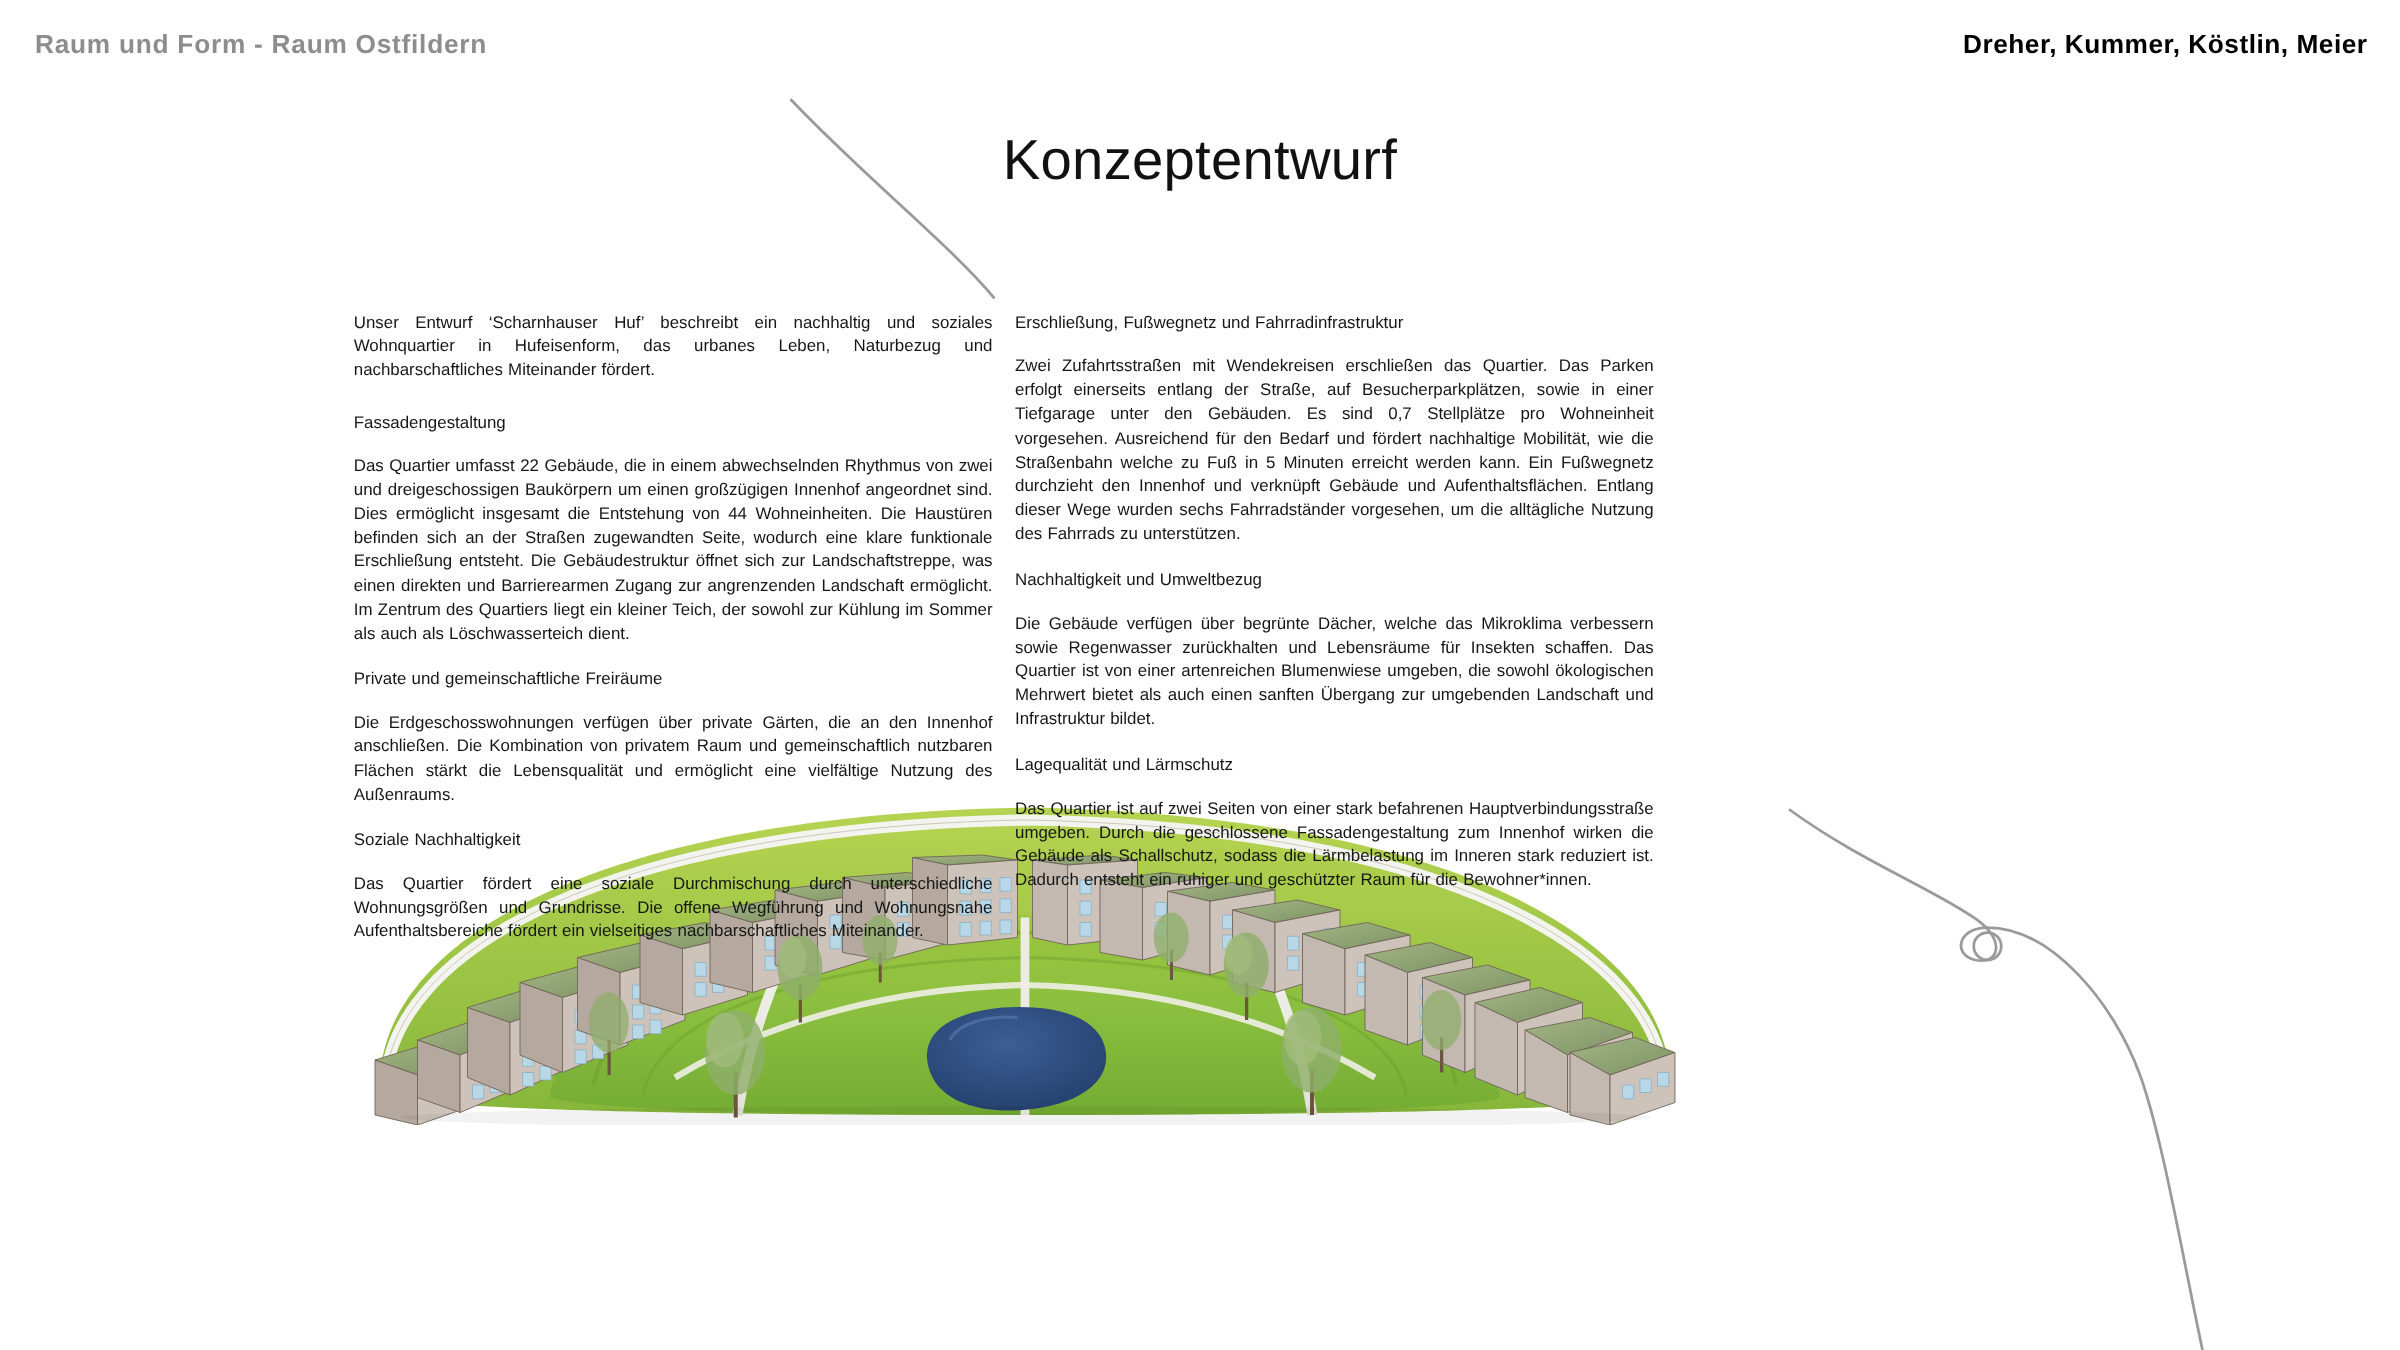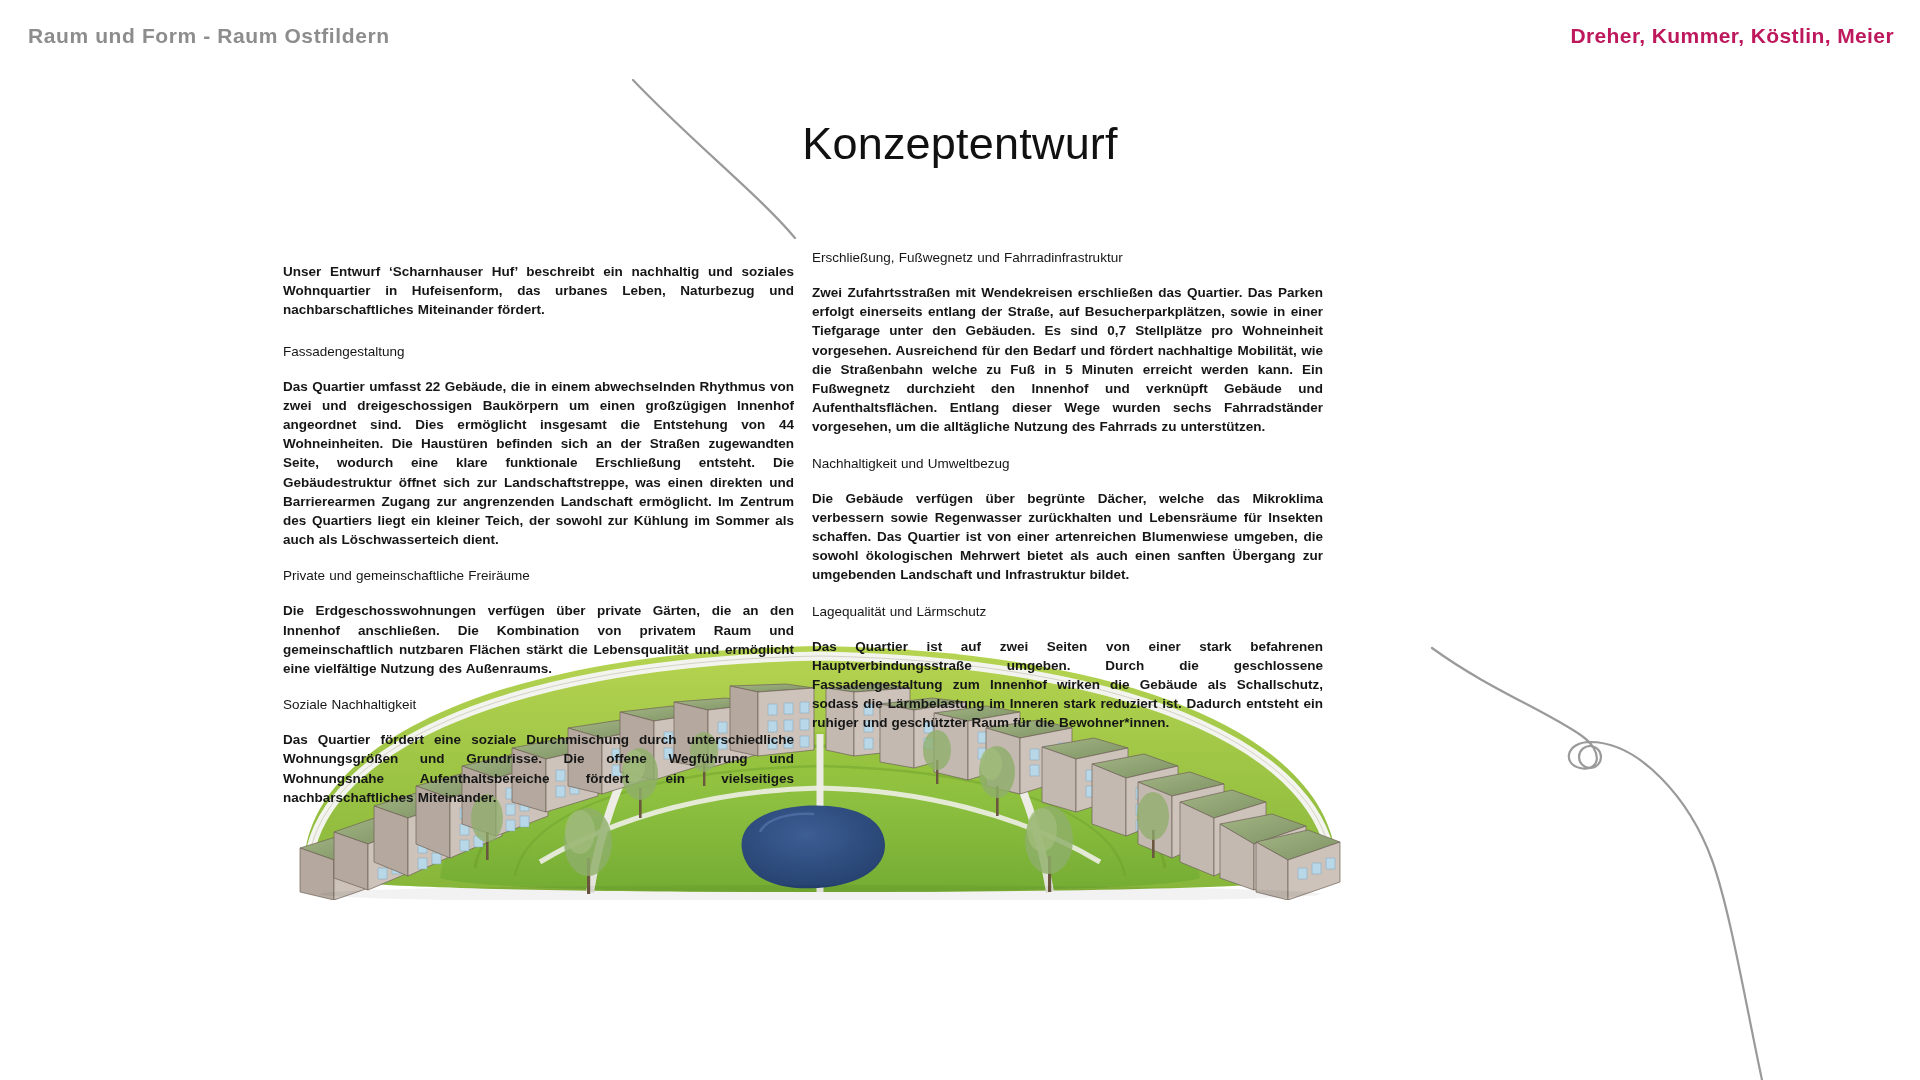--- a/index.html
+++ b/index.html
@@ -46,29 +46,29 @@
     color: #8d8d8d;
     font-weight: 600;
     white-space: nowrap;
   }
   .header-right {
     position: absolute;
     right: 26px;
     top: 0;
     font-size: 21px;
     letter-spacing: 0.4px;
-    color: #be185d;
+    color: #000000;
     font-weight: 600;
     white-space: nowrap;
   }
 
   
   .board-title {
     position: absolute;
-    top: 88px;
+    top: 72px;
     left: 0;
     width: 1920px;
     text-align: center;
     font-size: 45px;
     font-weight: 400;
     letter-spacing: 0.2px;
     color: #111111;
     z-index: 5;
   }
 
@@ -94,23 +94,23 @@
     font-size: 13.5px;
     line-height: 19px;
     font-weight: 400;
     color: #161616;
     margin: 0 0 16px 0;
     word-spacing: 0.5px;
   }
   .sec-body {
     font-size: 13.5px;
     line-height: 19.2px;
-    font-weight: 700;
+    font-weight: 400;
     color: #161616;
-    margin: 14px 0 17px 0;
+    margin: 0 0 17px 0;
     text-align: justify;
     word-spacing: 0.4px;
   }
   .sec-body.lead { margin-bottom: 22px; }
 
   
   .rendering {
     position: absolute;
     left: 290px;
     top: 600px;

